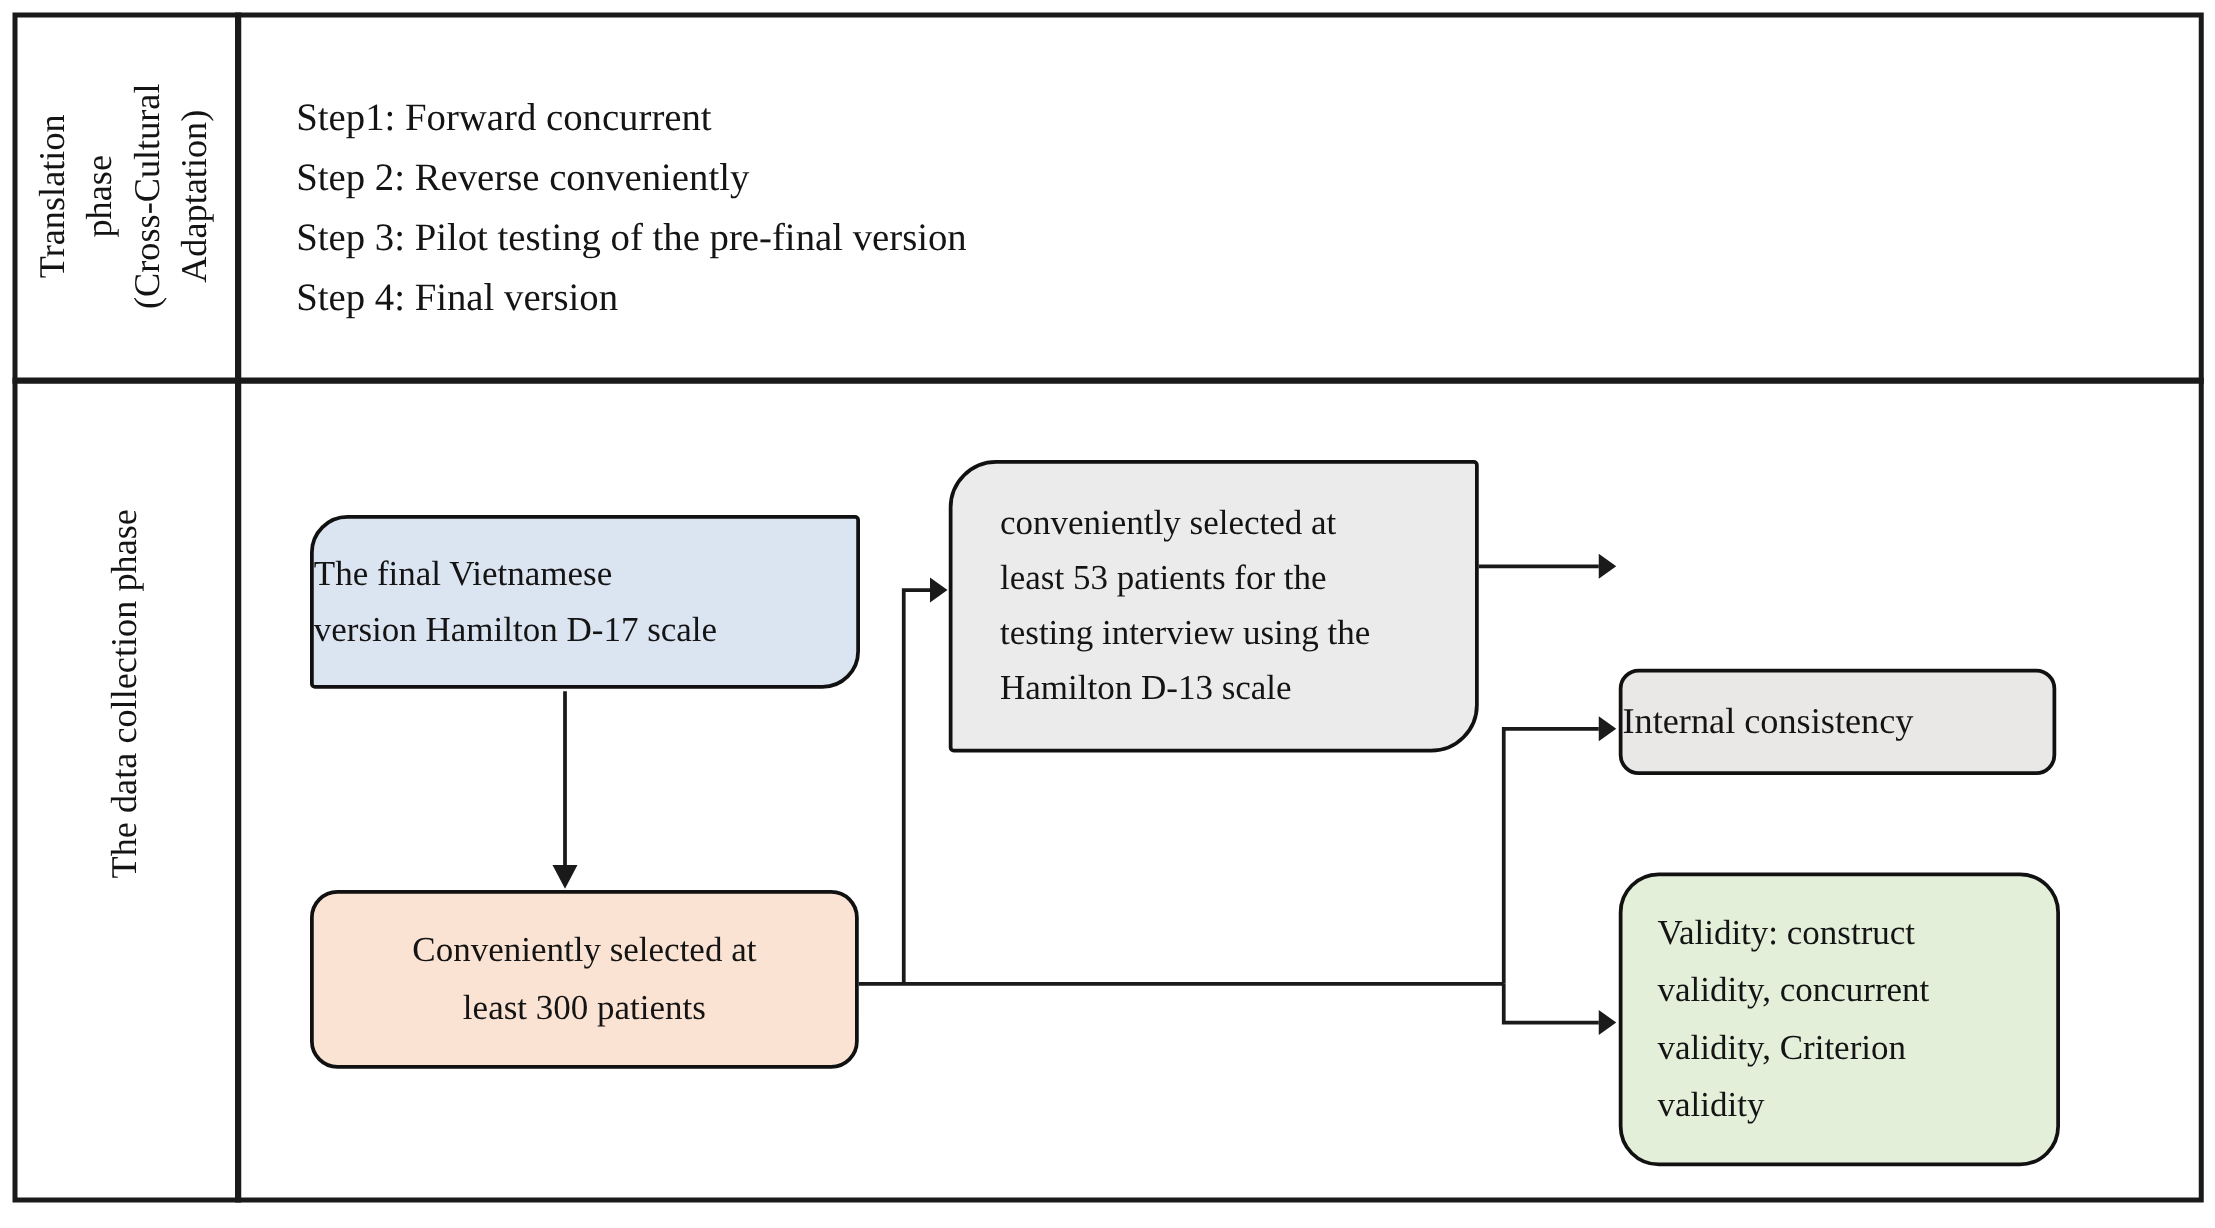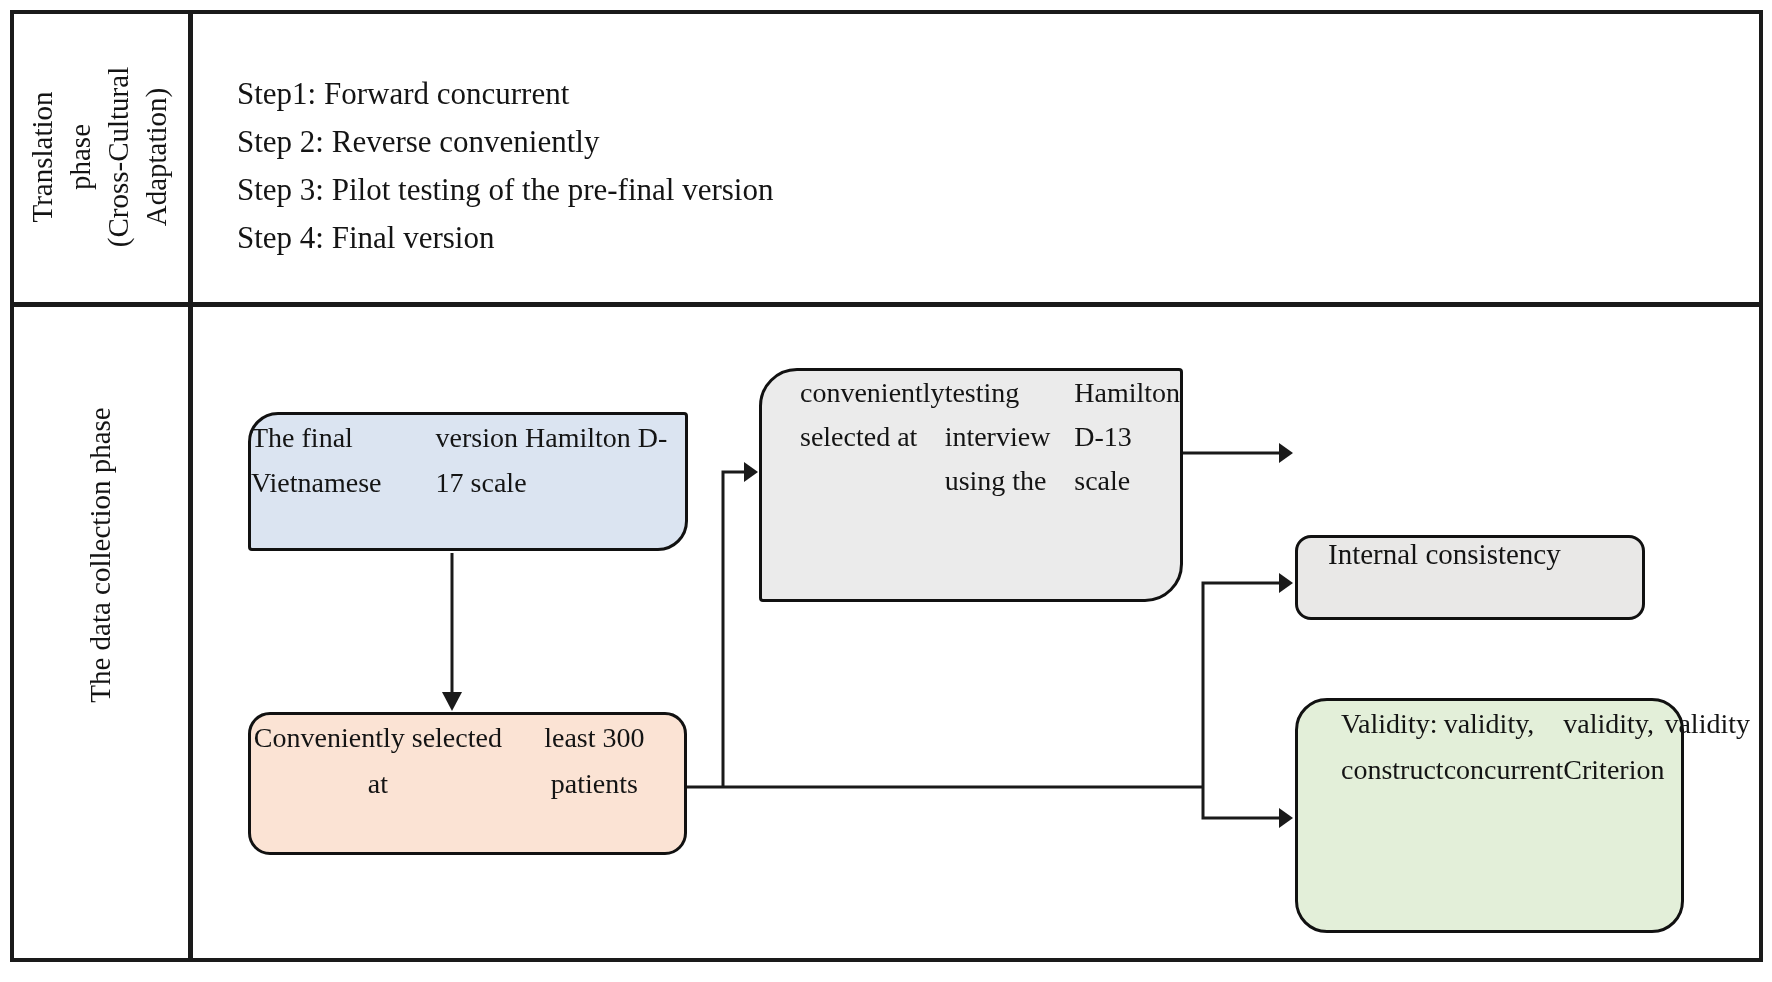--- a/index.html
+++ b/index.html
@@ -17,33 +17,33 @@
   .rot{position:absolute;display:flex;flex-direction:column;align-items:center;justify-content:center;
     transform:rotate(-90deg);text-align:center;}
   .rot-row1{left:-71px;top:67px;width:340px;height:180px;font-size:29px;line-height:38px;}
   .rot-row2{left:-250px;top:525px;width:700px;height:60px;font-size:29px;line-height:34px;}
 
   
   .steps{position:absolute;left:237px;top:70px;font-size:31px;line-height:48px;white-space:nowrap;}
 
   
   .box{position:absolute;box-sizing:border-box;border:3.5px solid #111111;
-    display:flex;flex-direction:row;font-size:28px;}
+    display:flex;flex-direction:column;justify-content:center;font-size:28px;}
   .box-final{left:248px;top:412px;width:440px;height:139px;border-radius:30px 4px 30px 4px;
     line-height:45px;}
   .box-53{left:759px;top:368px;width:424px;height:234px;border-radius:38px 4px 38px 4px;
     padding-left:38px;line-height:44px;}
   .box-170{left:248px;top:712px;width:439px;height:143px;border-radius:22px;
     text-align:center;line-height:46px;}
   .box-interrater{left:1295px;top:393px;width:352px;height:114px;border-radius:18px;
     padding-left:32px;font-size:29px;}
   .box-internal{left:1295px;top:535px;width:350px;height:85px;border-radius:16px;
-    padding-left:30px;font-size:29px;}
-  .box-validity{left:1295px;top:698px;width:389px;height:235px;border-radius:32px;
-    padding-left:43px;line-height:46px;}
+    font-size:29px;}
+  .box-validity{left:1295px;top:698px;width:353px;height:235px;border-radius:32px;
+    padding-left:28px;line-height:46px;}
 
   
   .connectors{position:absolute;left:0;top:0;width:1772px;height:982px;pointer-events:none;}
 </style>
 </head>
 <body>
 
 <div class="stage">
 
   <div class="frame"></div>
@@ -67,20 +67,21 @@
     <span>The data collection phase</span>
   </div>
 
   <div class="box box-final" style="background-color: rgb(219, 228, 241);">
       <div>The final Vietnamese</div>
       <div>version Hamilton D-17 scale</div>
     </div>
 
   <div class="box box-53" style="background-color: rgb(235, 235, 235);">
       <div>conveniently selected at</div>
+      <div>least 53 patients for the</div>
       <div>testing interview using the</div>
       <div>Hamilton D-13 scale</div>
     </div>
 
   <div class="box box-170" style="background-color: rgb(251, 227, 212);">
       <div>Conveniently selected at</div>
       <div>least 300 patients</div>
     </div>
 
 

